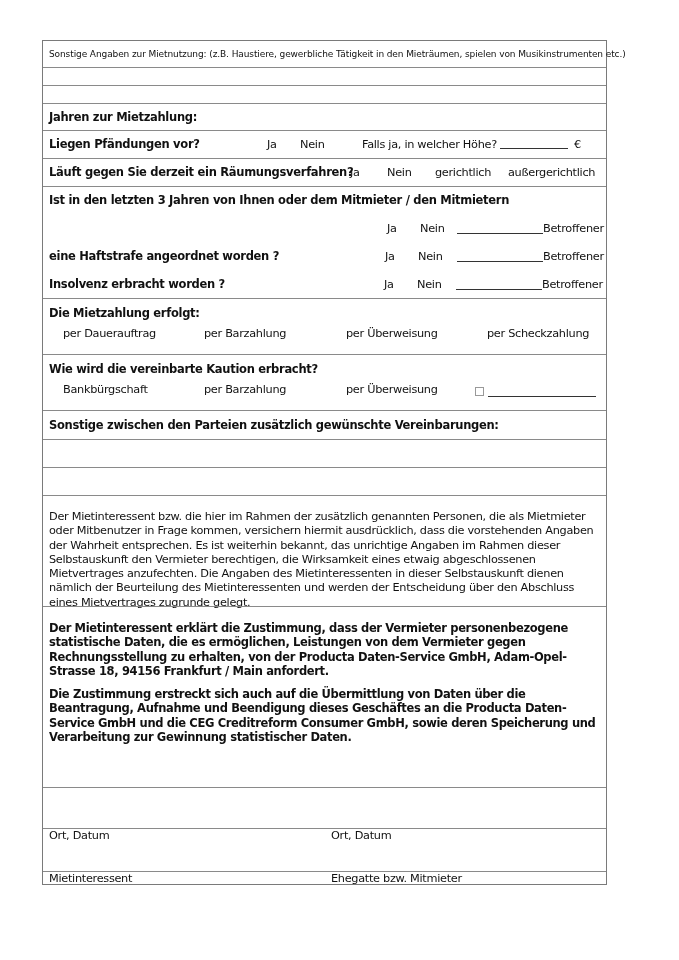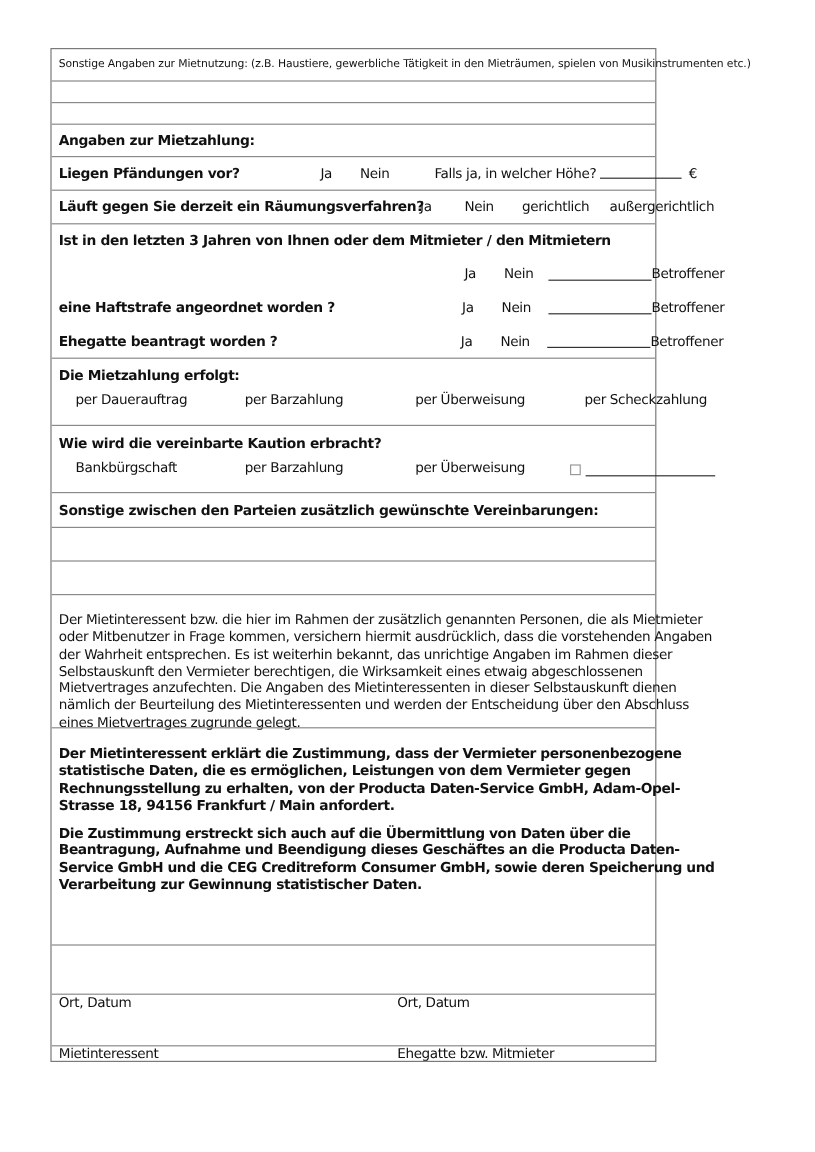--- a/index.html
+++ b/index.html
@@ -1,18 +1,18 @@
 <!DOCTYPE html>
 <html><head>
 <meta charset="utf-8">
 <style>
   html, body { margin:0; padding:0; background:#ffffff; }
   body { width:679px; height:960px; position:relative; overflow:hidden;
          font-family:"DejaVu Sans", sans-serif; color:#111; }
-  .form { position:absolute; left:42px; top:40px; width:505px; height:845px;
+  .form { position:absolute; left:42px; top:40px; width:565px; height:845px;
           border:1px solid #7a7a7a; box-sizing:border-box; }
   .hline { position:absolute; left:0; right:0; height:0; border-top:1px solid #8a8a8a; }
   .t { position:absolute; white-space:nowrap; }
   .small { font-size:9px; letter-spacing:-0.1px; }
   .reg { font-size:11.3px; letter-spacing:-0.3px; }
   .bold { font-size:11.5px; font-weight:bold; letter-spacing:-0.3px; }
   .para { position:absolute; left:6px; width:555px; font-size:11.3px; line-height:14.3px; letter-spacing:-0.3px; }
   .bpara { position:absolute; left:6px; width:555px; font-size:11.5px; line-height:14.3px; font-weight:bold; letter-spacing:-0.35px; }
   .blank { position:absolute; border-bottom:1px solid #333; height:0; }
   .cb { position:absolute; width:7px; height:7px; border:1px solid #999; }
@@ -20,21 +20,21 @@
 </head>
 <body>
 
 <div class="form">
 
   <div class="t small" style="left:6px;top:8px;">Sonstige Angaben zur Mietnutzung: (z.B. Haustiere, gewerbliche Tätigkeit in den Mieträumen, spielen von Musikinstrumenten etc.)</div>
   <div class="hline" style="top:26px;"></div>
   <div class="hline" style="top:44px;"></div>
   <div class="hline" style="top:62px;"></div>
 
-  <div class="t bold" style="left:6px;top:69px;">Angaben zur Mietzahlung:</div>
+  <div class="t bold" style="left:6px;top:69px;">Jahren zur Mietzahlung:</div>
   <div class="hline" style="top:89px;"></div>
 
   <div class="t bold" style="left:6px;top:96px;">Liegen Pfändungen vor?</div>
   <div class="t reg" style="left:224px;top:97px;">Ja</div>
   <div class="t reg" style="left:257px;top:97px;">Nein</div>
   <div class="t reg" style="left:319px;top:97px;">Falls ja, in welcher Höhe?</div>
   <div class="blank" style="left:457px;top:107px;width:68px;"></div>
   <div class="t reg" style="left:531px;top:97px;">€</div>
   <div class="hline" style="top:117px;"></div>
 
@@ -51,21 +51,21 @@
   <div class="t reg" style="left:377px;top:181px;">Nein</div>
   <div class="blank" style="left:414px;top:192px;width:86px;"></div>
   <div class="t reg" style="left:500px;top:181px;">Betroffener</div>
 
   <div class="t bold" style="left:6px;top:208px;">eine Haftstrafe angeordnet worden ?</div>
   <div class="t reg" style="left:342px;top:209px;">Ja</div>
   <div class="t reg" style="left:375px;top:209px;">Nein</div>
   <div class="blank" style="left:414px;top:220px;width:86px;"></div>
   <div class="t reg" style="left:500px;top:209px;">Betroffener</div>
 
-  <div class="t bold" style="left:6px;top:236px;">Ehegatte beantragt worden ?</div>
+  <div class="t bold" style="left:6px;top:236px;">Insolvenz erbracht worden ?</div>
   <div class="t reg" style="left:341px;top:237px;">Ja</div>
   <div class="t reg" style="left:374px;top:237px;">Nein</div>
   <div class="blank" style="left:413px;top:248px;width:86px;"></div>
   <div class="t reg" style="left:499px;top:237px;">Betroffener</div>
   <div class="hline" style="top:257px;"></div>
 
   <div class="t bold" style="left:6px;top:265px;">Die Mietzahlung erfolgt:</div>
   <div class="t reg" style="left:20px;top:286px;">per Dauerauftrag</div>
   <div class="t reg" style="left:161px;top:286px;">per Barzahlung</div>
   <div class="t reg" style="left:303px;top:286px;">per Überweisung</div>

